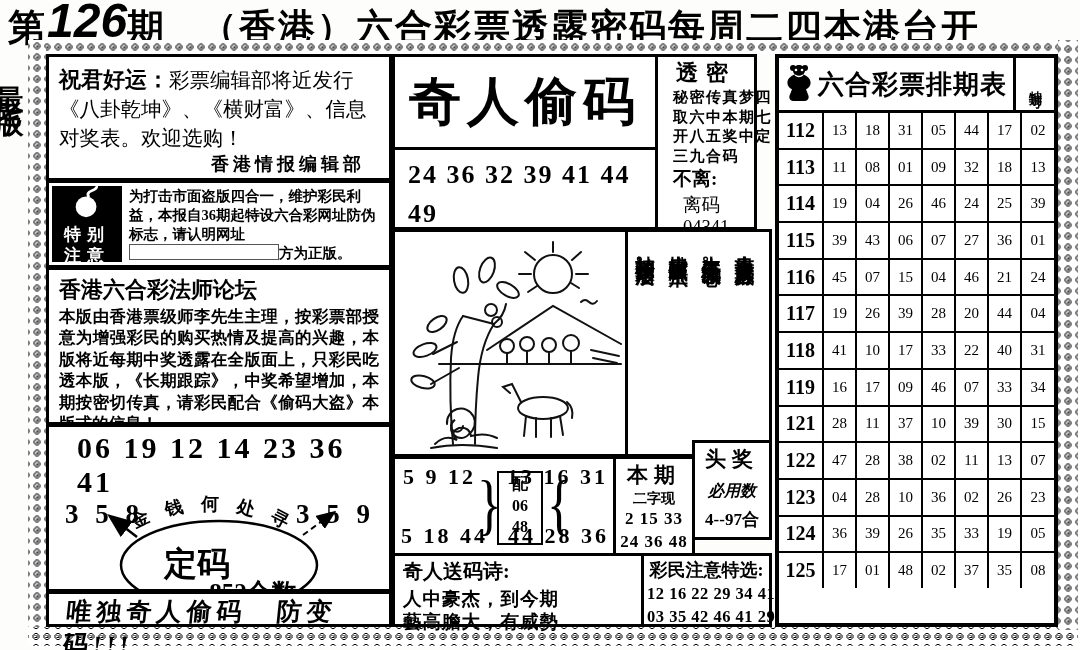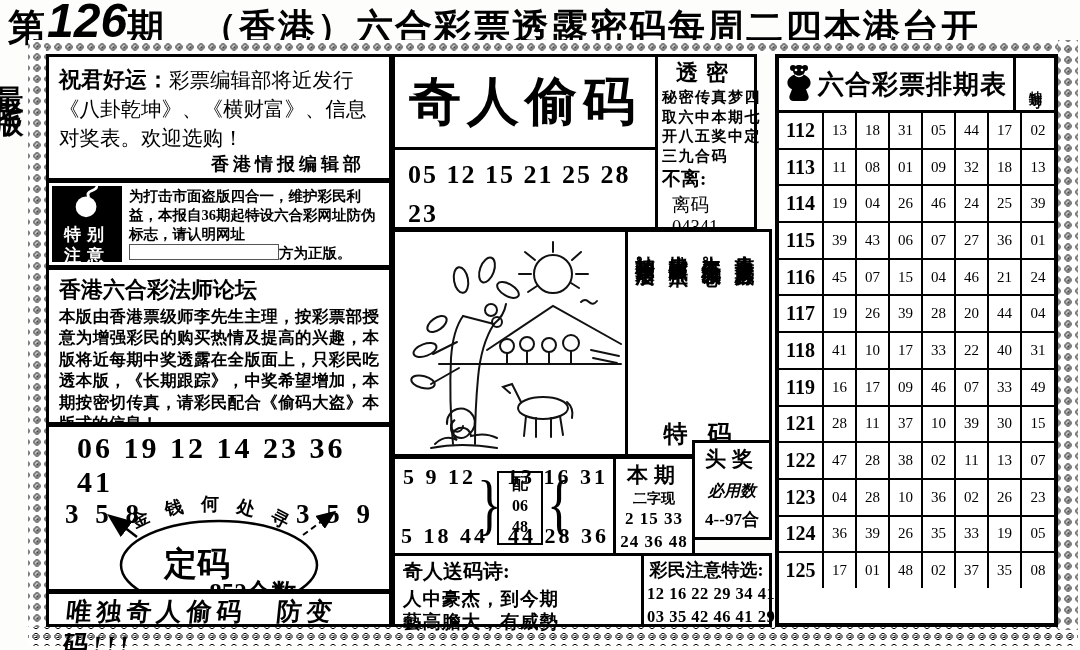--- a/index.html
+++ b/index.html
@@ -57,21 +57,21 @@
   .dm-main-text{font-family:"Liberation Sans","DejaVu Sans",sans-serif;font-weight:900;font-size:33px;}
   .dm-sub-text{font-size:25px;font-weight:600;}
   
   .slogan{left:46px;top:591px;width:346px;height:36px;border-width:3px;}
   .slogan span{display:block;padding:1px 0 0 16px;font-size:25px;font-weight:900;letter-spacing:5px;transform:skewX(-6deg);}
   
   .qiren{left:392px;top:54px;width:266px;height:176px;}
   .qiren-title{height:90px;border-bottom:3px solid #000;text-align:center;line-height:90px;font-size:52px;font-weight:900;letter-spacing:6px;transform:none;}
   .qiren-nums{padding:5px 0 0 13px;font-size:26px;line-height:1.5;letter-spacing:2px;font-weight:600;}
   
-  .toumi{left:655px;top:54px;width:102px;height:176px;padding:1px 4px;}
+  .toumi{left:655px;top:54px;width:102px;height:176px;padding:1px 15px;}
   .toumi-title{text-align:center;font-size:22px;font-weight:900;letter-spacing:8px;}
   .toumi-line{font-size:15px;font-weight:bold;line-height:1.3;letter-spacing:1.5px;white-space:nowrap;}
   .toumi-buli{font-size:19px;font-weight:900;font-family:Liberation Serif, serif;}
   .toumi-code{font-size:18.5px;padding-left:10px;}
   .toumi-hesu{font-size:18.5px;text-align:right;padding-right:10px;font-weight:bold;}
   
   .picture{left:392px;top:229px;width:236px;height:228px;}
   
   .poem{left:625px;top:229px;width:147px;height:228px;display:flex;flex-direction:column;}
   .poem-cols{flex:1;writing-mode:vertical-rl;font-size:19.5px;padding:8px 8px 0 0;line-height:1.7;letter-spacing:2px;font-weight:600;}
@@ -185,21 +185,20 @@
   </div>
 </div>
 
 <div class="box slogan">
   <span>唯独奇人偷码　防变码!!!</span>
 </div>
 
 <div class="box qiren">
   <div class="qiren-title">奇人偷码</div>
   <div class="qiren-nums">
-    <div>05  12 15 21 25 28 23</div>
     <div>24 36 32 39 41 44 49</div>
   </div>
 </div>
 
 <div class="box toumi">
   <div class="toumi-title">透密</div>
   <div class="toumi-line">秘密传真梦四</div>
   <div class="toumi-line">取六中本期七</div>
   <div class="toumi-line">开八五奖中定</div>
   <div class="toumi-line">三九合码</div>
@@ -271,21 +270,20 @@
   </svg>
 </div>
 
 <div class="box poem">
   <div class="poem-cols">
     <div>書龍畫虎悲歲月，</div>
     <div>木牛流馬微衣卷。</div>
     <div>松樹雲畔風生爪，</div>
     <div>神柏沙頭水浸眉。</div>
   </div>
-  <div class="poem-label">特码</div>
 </div>
 
 <div class="box pairing">
   <div class="pair-grid">
     <span class="pg pg-lt">5 9 12</span>
     <span class="pg pg-lb">5 18 44</span>
     <span class="brace brace-l">}</span>
     <div class="pei-box">
       <div>配</div>
       <div>06</div>
@@ -420,21 +418,21 @@
           <td>31</td>
         </tr>
         <tr>
           <td class="period">119</td>
           <td>16</td>
           <td>17</td>
           <td>09</td>
           <td>46</td>
           <td>07</td>
           <td>33</td>
-          <td>49</td>
+          <td>34</td>
         </tr>
         <tr>
           <td class="period">121</td>
           <td>28</td>
           <td>11</td>
           <td>37</td>
           <td>10</td>
           <td>39</td>
           <td>30</td>
           <td>15</td>

